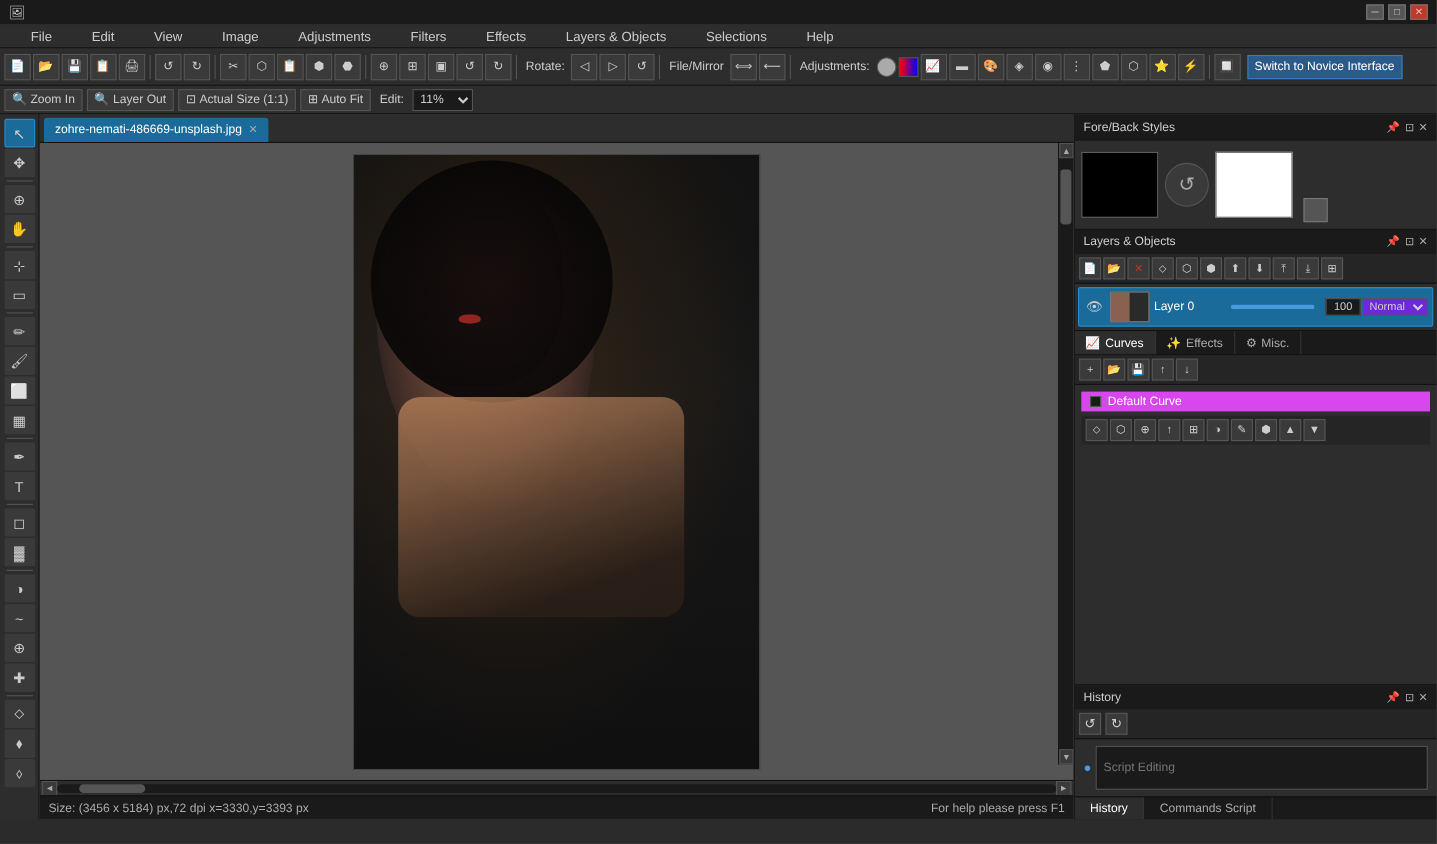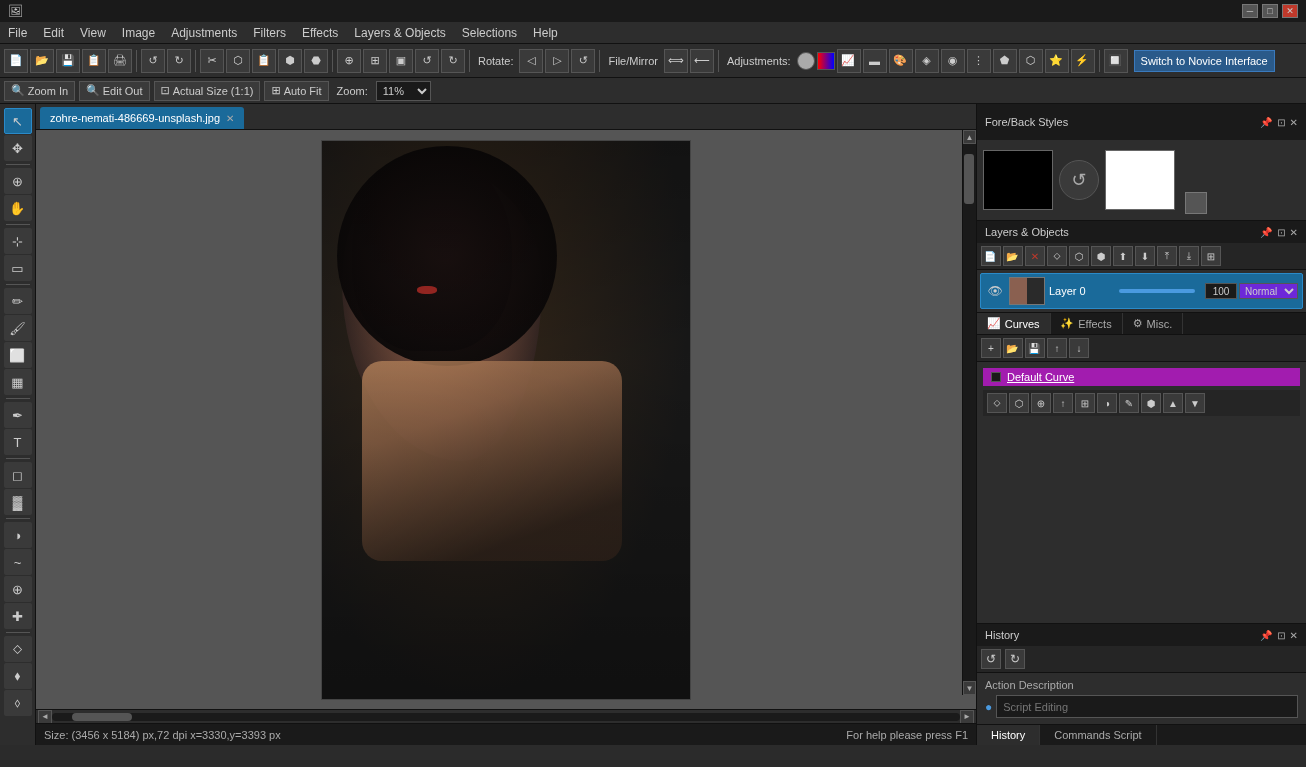--- a/index.html
+++ b/index.html
@@ -7,21 +7,21 @@
     
     
     #title-bar { background: #1a1a1a; height: 22px; display: flex; align-items: center; justify-content: space-between; padding: 0 8px; }
     #title-bar-text { color: #ccc; font-size: 11px; display: flex; align-items: center; gap: 6px; }
     #title-bar-controls { display: flex; gap: 4px; }
     .tb-btn { width: 16px; height: 14px; background: #555; border: 1px solid #777; font-size: 9px; cursor: pointer; display: flex; align-items: center; justify-content: center; color: #ccc; }
     .tb-btn.close { background: #c0392b; }
 
     
     #menu-bar { background: #2d2d2d; height: 22px; display: flex; align-items: center; border-bottom: 1px solid #111; }
-    .menu-item { padding: 4px 8px; font-size: 12px; color: #ccc; cursor: pointer; height: 22px; display: flex; align-items: center; }
+    .menu-item { padding: 4px 8px; font-size: 12px; color: #ccc; cursor: pointer; height: 22px; display: flex; align-items: center; margin-left: 20px; }
 
     
     #toolbar { background: #2d2d2d; height: 34px; display: flex; align-items: center; padding: 0 4px; gap: 2px; border-bottom: 1px solid #111; flex-wrap: nowrap; overflow: hidden; }
     .tb-icon { width: 24px; height: 24px; background: #3a3a3a; border: 1px solid #555; display: flex; align-items: center; justify-content: center; font-size: 11px; color: #ccc; cursor: pointer; }
     .tb-separator { width: 1px; height: 22px; background: #555; margin: 0 2px; }
     .tb-label { color: #ccc; font-size: 11px; padding: 0 4px; }
     .switch-novice { background: #2a5a8a; border: 1px solid #3a7abd; color: #fff; font-size: 11px; padding: 2px 6px; height: 22px; cursor: pointer; margin-left: 4px; white-space: nowrap; }
 
     
     #toolbar2 { background: #2d2d2d; height: 26px; display: flex; align-items: center; padding: 0 4px; gap: 4px; border-bottom: 1px solid #111; }
@@ -51,21 +51,21 @@
     .scroll-thumb { height: 8px; background: #555; border-radius: 4px; width: 60px; margin-left: 20px; }
     
     
     #status-bar { background: #1a1a1a; height: 22px; display: flex; align-items: center; padding: 0 8px; font-size: 11px; color: #aaa; border-top: 1px solid #111; }
 
     
     #right-panel { width: 330px; background: #2d2d2d; border-left: 1px solid #111; display: flex; flex-direction: column; overflow: hidden; }
 
     
     #foreback-panel { background: #2d2d2d; border-bottom: 1px solid #111; }
-    #foreback-header { background: #1a1a1a; height: 36px; display: flex; align-items: center; justify-content: space-between; padding: 0 8px; }
+    #foreback-header { background: #1a1a1a; height: 24px; display: flex; align-items: center; justify-content: space-between; padding: 0 8px; }
     #foreback-header-title { font-size: 11px; color: #ccc; }
     #foreback-header-controls { display: flex; gap: 4px; }
     .panel-ctrl { font-size: 10px; color: #aaa; cursor: pointer; }
     #foreback-content { display: flex; align-items: center; padding: 6px; gap: 6px; height: 80px; }
     .color-swatch-main { width: 70px; height: 60px; background: #000; border: 1px solid #666; cursor: pointer; }
     .color-swatch-white { width: 70px; height: 60px; background: #fff; border: 1px solid #666; cursor: pointer; }
     .color-refresh { width: 40px; height: 40px; background: #3a3a3a; border: 1px solid #555; display: flex; align-items: center; justify-content: center; font-size: 18px; cursor: pointer; color: #aaa; border-radius: 50%; }
 
     
     #layers-panel { background: #2d2d2d; border-bottom: 1px solid #111; flex-shrink: 0; }
@@ -86,33 +86,33 @@
     
     #bottom-tabs-panel { background: #2d2d2d; flex: 1; display: flex; flex-direction: column; min-height: 0; border-bottom: 1px solid #111; }
     #bottom-tabs { display: flex; background: #1a1a1a; border-bottom: 1px solid #111; }
     .btab { padding: 4px 10px; font-size: 11px; color: #aaa; cursor: pointer; display: flex; align-items: center; gap: 4px; border-right: 1px solid #333; }
     .btab.active { background: #2d2d2d; color: #fff; }
     #curves-toolbar { display: flex; align-items: center; padding: 3px 4px; gap: 2px; background: #252525; border-bottom: 1px solid #111; }
     #curves-content { padding: 6px; flex: 1; }
     .curves-list-label { display: flex; align-items: center; gap: 6px; font-size: 11px; color: #ccc; margin-bottom: 4px; }
     .curves-checkbox { width: 13px; height: 13px; background: #1a1a1a; border: 1px solid #666; display: flex; align-items: center; justify-content: center; }
     .curves-checkbox.checked::after { content: '✓'; font-size: 9px; color: #4a9ae0; }
-    .curves-list-item { background: #a21caf; color: #fff; font-size: 11px; padding: 3px 8px; display: flex; align-items: center; gap: 6px; text-decoration: underline; }
+    .curves-list-item { background: #d946ef; color: #fff; font-size: 11px; padding: 3px 8px; display: flex; align-items: center; gap: 6px; }
     .curves-list-dot { width: 10px; height: 10px; background: #1a1a1a; border: 1px solid #555; }
     #curves-mini-toolbar { display: flex; align-items: center; padding: 3px 4px; gap: 2px; background: #252525; margin-top: 4px; }
 
     
     #history-panel { background: #2d2d2d; flex-shrink: 0; }
     #history-header { background: #1a1a1a; height: 22px; display: flex; align-items: center; justify-content: space-between; padding: 0 8px; }
     #history-title { font-size: 11px; color: #ccc; }
     #history-undo-redo { display: flex; align-items: center; padding: 3px 4px; gap: 4px; background: #252525; border-bottom: 1px solid #111; }
     .undo-btn { width: 20px; height: 20px; background: #3a3a3a; border: 1px solid #555; display: flex; align-items: center; justify-content: center; font-size: 12px; color: #ccc; cursor: pointer; }
     #history-content { padding: 4px; }
     .history-action-label { font-size: 11px; color: #aaa; padding: 2px 4px; }
-    .history-input { background: #1a1a1a; border: 1px solid #555; color: #ccc; font-size: 11px; padding: 2px 6px; width: 100%; height: 23px; }
+    .history-input { background: #1a1a1a; border: 1px solid #555; color: #ccc; font-size: 11px; padding: 2px 6px; width: 100%; height: 40px; }
     #history-tabs { display: flex; background: #1a1a1a; border-top: 1px solid #111; }
     .htab { padding: 4px 14px; font-size: 11px; color: #aaa; cursor: pointer; border-right: 1px solid #333; }
     .htab.active { color: #fff; background: #2d2d2d; }
   </style>
 </head>
 <body>
 
 <div id="title-bar">
   <div id="title-bar-text">
     <span style="font-size:12px;">🖼</span>
@@ -186,31 +186,31 @@
   <button class="switch-novice">Switch to Novice Interface</button>
 </div>
 
 <div id="toolbar2">
   <div class="zoom-btn">
     <span>🔍</span>
     <span>Zoom In</span>
   </div>
   <div class="zoom-btn">
     <span>🔍</span>
-    <span>Edit Out</span>
+    <span>Layer Out</span>
   </div>
   <div class="zoom-btn">
     <span>⊡</span>
     <span>Actual Size (1:1)</span>
   </div>
   <div class="zoom-btn">
     <span>⊞</span>
     <span>Auto Fit</span>
   </div>
-  <span class="tb-label">Zoom:</span>
+  <span class="tb-label">Edit:</span>
   <select class="zoom-select">
     <option>11%</option>
     <option>25%</option>
     <option>50%</option>
     <option>100%</option>
   </select>
 </div>
 
 <div id="main-area">
 
@@ -414,21 +414,20 @@
           <span class="panel-ctrl">📌</span>
           <span class="panel-ctrl">⊡</span>
           <span class="panel-ctrl">✕</span>
         </div>
       </div>
       <div id="history-undo-redo">
         <div class="undo-btn" title="Undo">↺</div>
         <div class="undo-btn" title="Redo">↻</div>
       </div>
       <div id="history-content">
-        <div class="history-action-label">Action Description</div>
         <div style="display:flex; align-items:center; gap:4px; padding: 2px 4px;">
           <span style="color:#4a9ae0; font-size:12px;">●</span>
           <input class="history-input" type="text" style="flex: 1 1 0%;" placeholder="Script Editing">
         </div>
       </div>
       <div id="history-tabs">
         <div class="htab active">History</div>
         <div class="htab">Commands Script</div>
       </div>
     </div>

